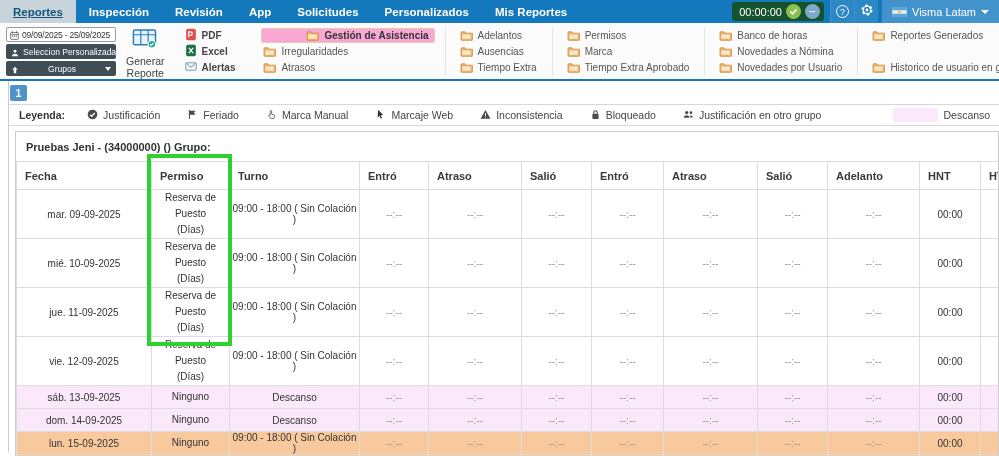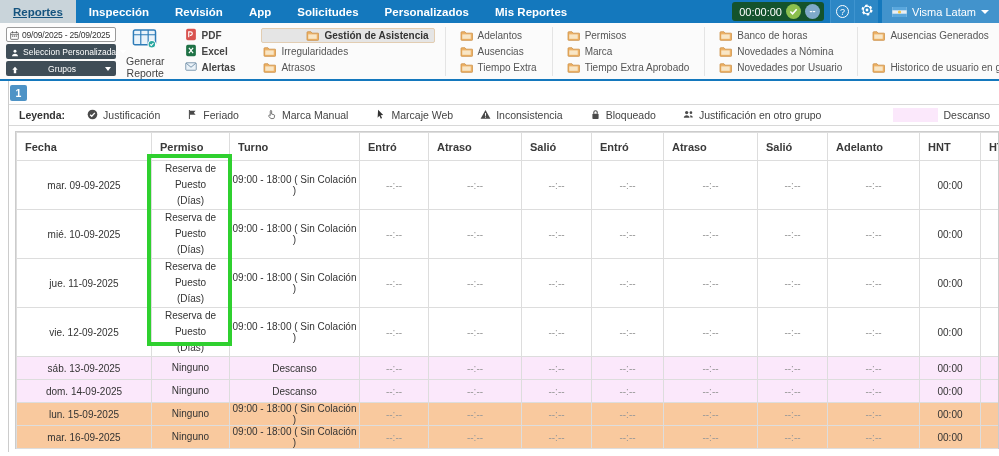--- a/index.html
+++ b/index.html
@@ -58,21 +58,21 @@
   .tool-btn svg { width:12px; height:13px; flex:none; }
   .tool-btn .d { font-size:10px; color:#444; font-weight:bold; white-space:nowrap; }
   .report-types { display:flex; align-items:stretch; }
   .rt-col { display:flex; flex-direction:column; justify-content:space-between; padding:1px 10px 1px 12px;
     border-left:1px solid #e4e4e4; }
   .rt-col:first-child { border-left:none; }
   .rt-item { display:flex; align-items:center; gap:5px; height:15px; padding:0 5px 0 2px;
     border-radius:2px; cursor:pointer; }
   .rt-item svg { width:13px; height:11px; flex:none; }
   .rt-item .d { font-size:10px; color:#555; white-space:nowrap; }
-  .rt-item.active { background:#e5e5e5; border:1px solid #e2cdb2;padding-left:44px; }
+  .rt-item.active { background:#f9a8d4; border:1px solid #e2cdb2;padding-left:44px; }
   .rt-item.active .d { font-weight:bold; color:#333; }
   .blue-line { height:2px; background:var(--brand,#1478bd); }
 
   
   .content { margin-left:8px; border-left:1px solid #ccc; height:371px; position:relative; }
   .pagination { padding:4px 0 3px 1px; }
   .page-btn { width:17px; height:16px; background:#4e93c6; border-radius:2px; color:#fff;
     font-size:10.5px; font-weight:bold; display:flex; align-items:center; justify-content:center;
     cursor:pointer; }
   .legend-bar { height:22px; border-top:1px solid #d8d8d8; border-bottom:1px solid #d8d8d8;
@@ -304,21 +304,21 @@
             </svg></span>
           <span class="d">Novedades por Usuario</span>
         </div>
       </div>
       <div class="rt-col">
         <div class="rt-item">
           <span><svg viewBox="0 0 16 14">
               <path d="M1 3.2a1 1 0 011-1h4l1.4 1.8H15a.8.8 0 01.8.8v7.4a1 1 0 01-1 1H2a1 1 0 01-1-1z" fill="#edb267" stroke="#c8883a" stroke-width="0.9"></path>
               <rect x="2.6" y="5.6" width="10.8" height="5.6" fill="#f8e6c6"></rect>
             </svg></span>
-          <span class="d">Ausencias Generados</span>
+          <span class="d">Reportes Generados</span>
         </div>
         <div class="rt-item">
           <span><svg viewBox="0 0 16 14">
               <path d="M1 3.2a1 1 0 011-1h4l1.4 1.8H15a.8.8 0 01.8.8v7.4a1 1 0 01-1 1H2a1 1 0 01-1-1z" fill="#edb267" stroke="#c8883a" stroke-width="0.9"></path>
               <rect x="2.6" y="5.6" width="10.8" height="5.6" fill="#f8e6c6"></rect>
             </svg></span>
           <span class="d">Historico de usuario en grupo</span>
         </div>
       </div>
     </div>
@@ -386,20 +386,21 @@
       </div>
     <div class="legend-swatches" id="legend-swatches">
         <span class="legend-item">
           <span class="swatch" style="background: rgb(251, 232, 251);"></span>
           <span class="d">Descanso</span>
         </span>
       </div>
   </div>
 
   <div class="report-box">
+    <div class="report-title">Pruebas Jeni - (34000000) () Grupo:</div>
     <table>
       <colgroup id="cols">
           <col style="width: 135px;">
           <col style="width: 78px;">
           <col style="width: 130px;">
           <col style="width: 69px;">
           <col style="width: 93px;">
           <col style="width: 70px;">
           <col style="width: 72px;">
           <col style="width: 94px;">

